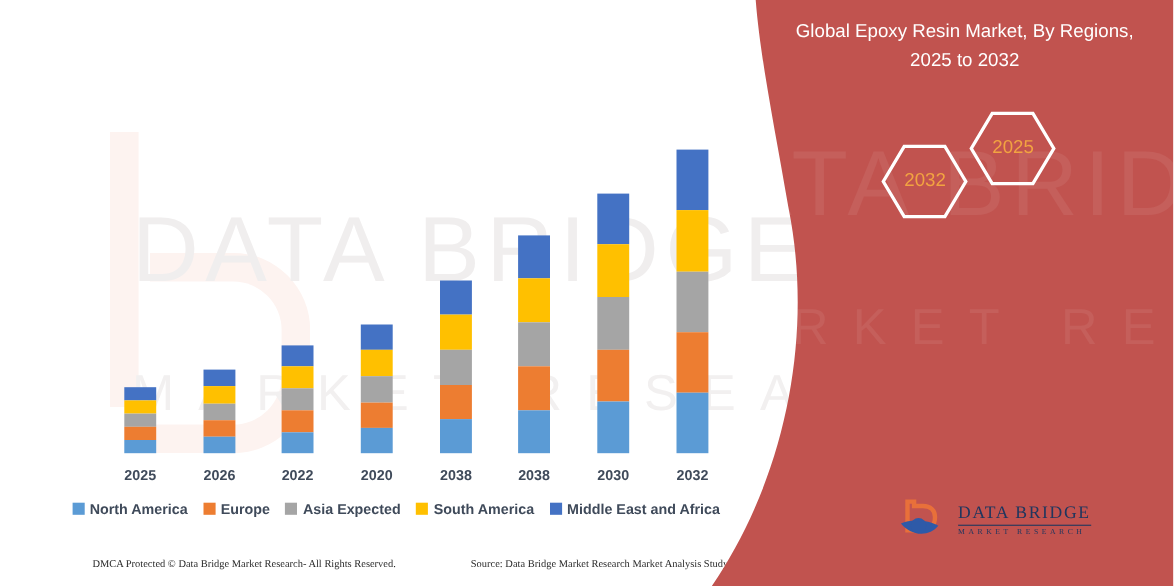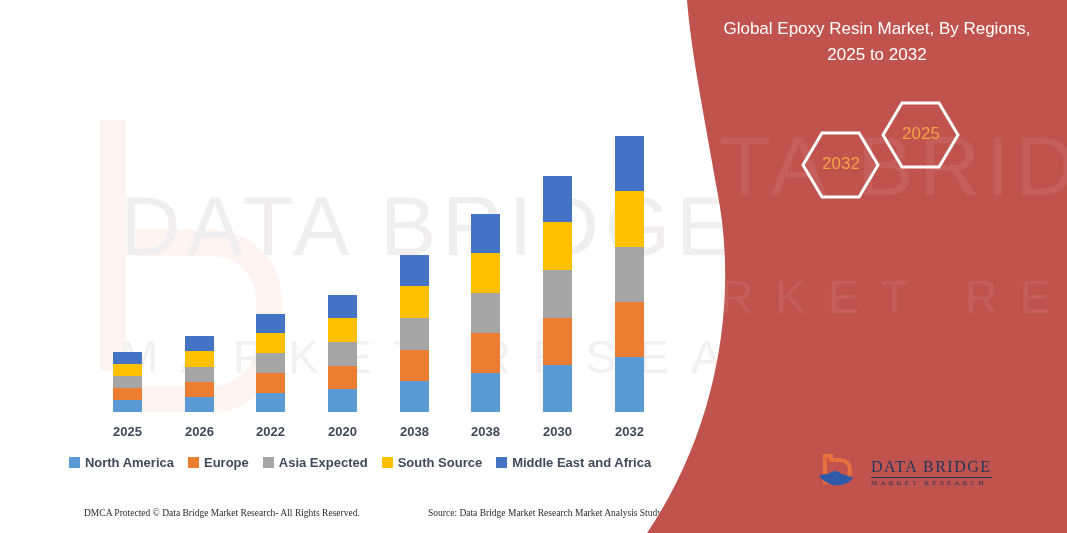--- a/index.html
+++ b/index.html
@@ -307,21 +307,21 @@
       <span class="legend-item">
         <span class="swatch" style="background: rgb(237, 125, 49);"></span>
         <span>Europe</span>
       </span>
       <span class="legend-item">
         <span class="swatch" style="background: rgb(165, 165, 165);"></span>
         <span>Asia Expected</span>
       </span>
       <span class="legend-item">
         <span class="swatch" style="background: rgb(255, 192, 0);"></span>
-        <span>South Source</span>
+        <span>South America</span>
       </span>
       <span class="legend-item">
         <span class="swatch" style="background: rgb(68, 114, 196);"></span>
         <span>Middle East and Africa</span>
       </span>
     </div>
 
   <div class="footer">
     <span class="footer-left">DMCA Protected © Data Bridge Market Research-  All Rights Reserved.</span>
     <span class="footer-right">Source: Data Bridge Market Research  Market Analysis Study 2025</span>

